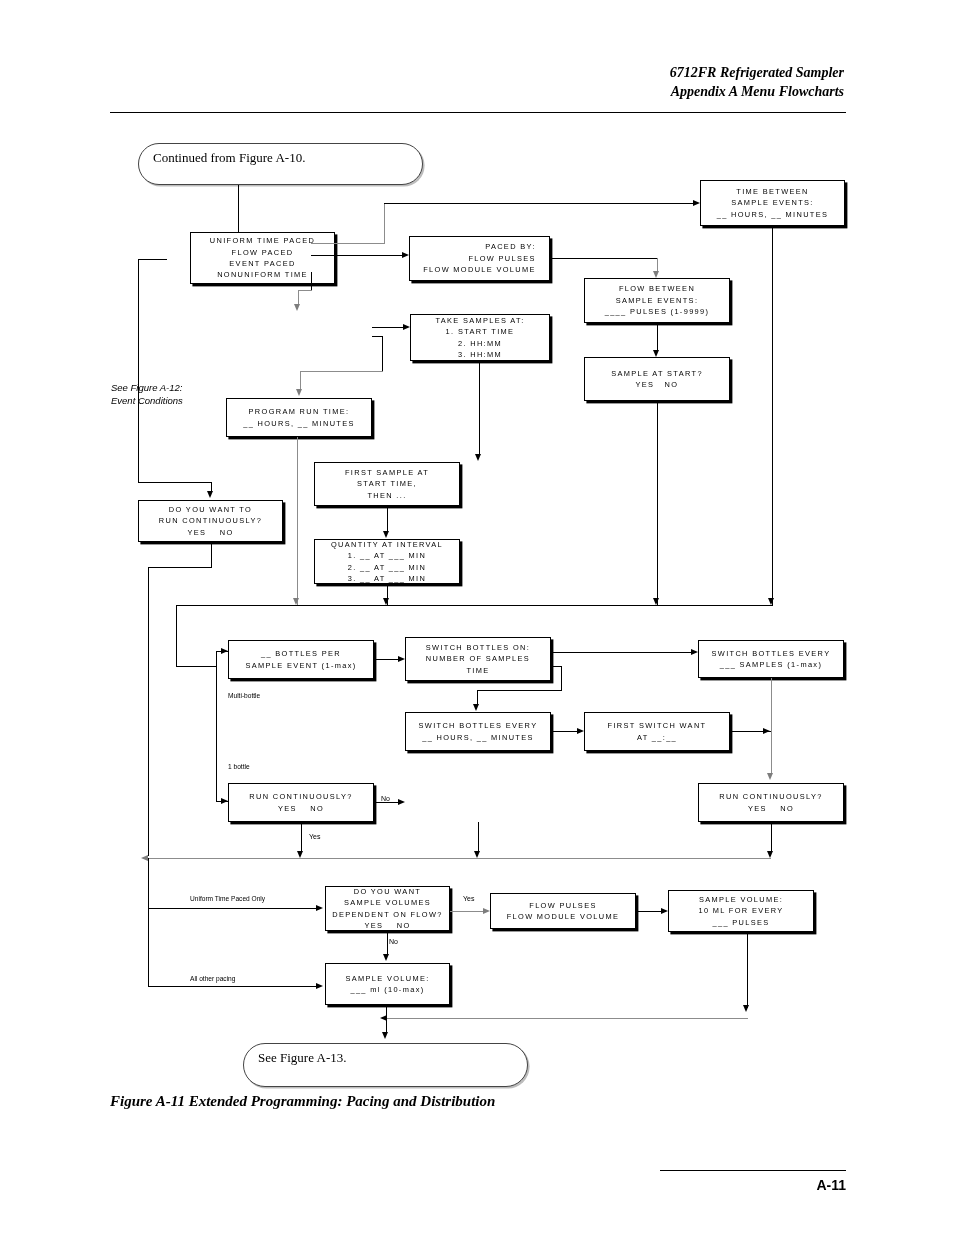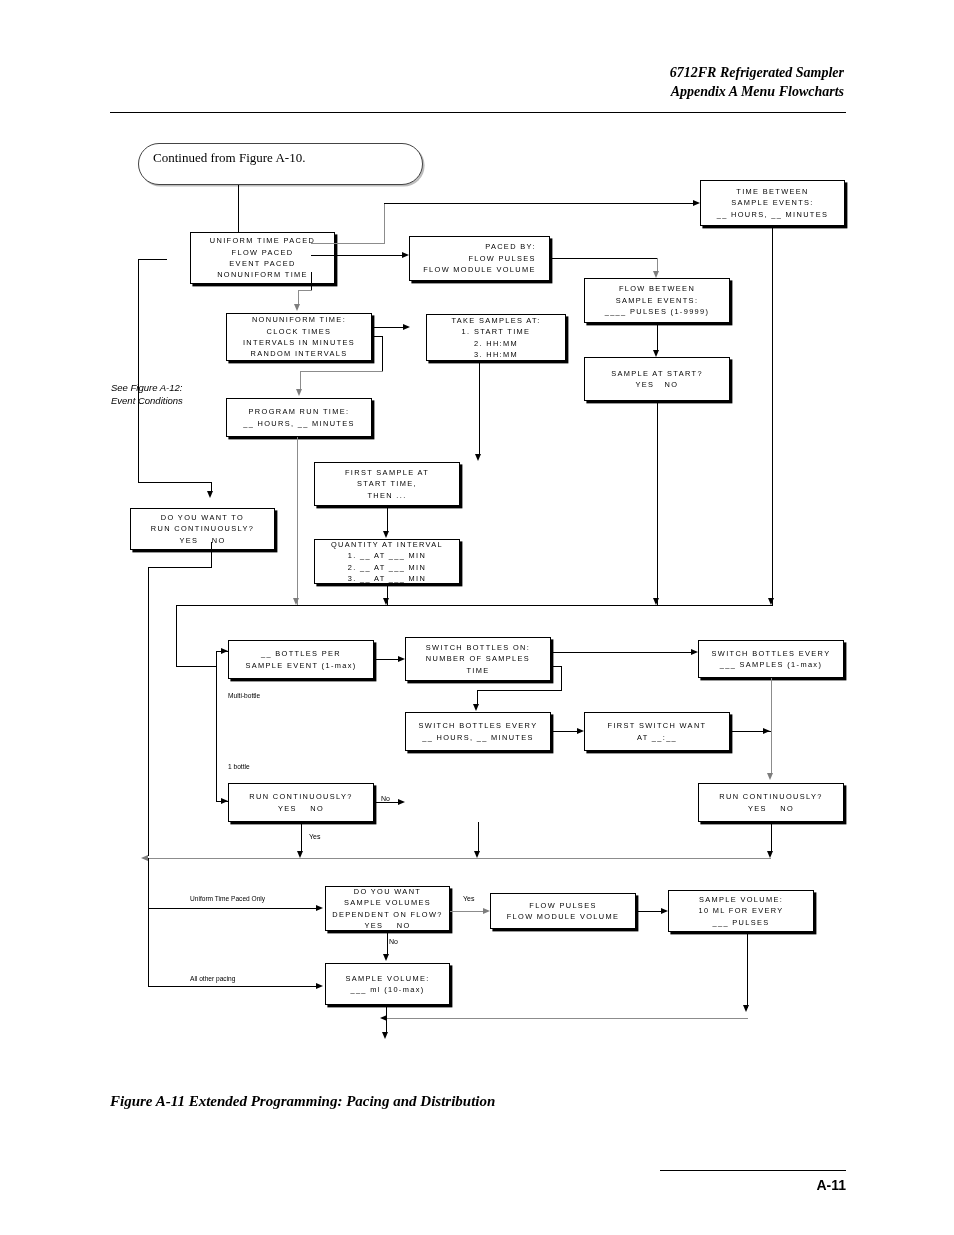--- a/index.html
+++ b/index.html
@@ -113,20 +113,23 @@
   </div>
   <div class="hdr-rule"></div>
   <div class="ftr-rule"></div>
   <div class="ftr-num">A-11</div>
   <div class="figcap">Figure A-11 Extended Programming: Pacing and Distribution</div>
 
   <div class="term" style="left:138px;top:143px;width:285px;height:42px;">
     <span class="txt">Continued from Figure A-10.</span>
   </div>
 
+  <div class="term" style="left:243px;top:1043px;width:285px;height:44px;">
+    <span class="txt">See Figure A-13.</span>
+  </div>
 
   <div class="note" style="left:111px;top:381px;"><span>See Figure A-12:
 Event Conditions</span></div>
   <div class="lbl-sm" style="left:228px;top:692px;">Multi-bottle</div>
   <div class="lbl-sm" style="left:228px;top:763px;">1 bottle</div>
   <div class="lbl-sm" style="left:190px;top:895px;">Uniform Time Paced Only</div>
   <div class="lbl-sm" style="left:190px;top:975px;">All other pacing</div>
 
   <div class="node" style="left:166px;top:232px;width:145px;height:52px;margin-left:24px;">
     <span class="txt">UNIFORM TIME PACED
@@ -151,28 +154,22 @@
     <span class="txt">FLOW BETWEEN
 SAMPLE EVENTS:
 ____ PULSES (1-9999)</span>
   </div>
 
   <div class="node" style="left:584px;top:357px;width:146px;height:44px;">
     <span class="txt">SAMPLE AT START?
 YES   NO</span>
   </div>
 
-  <div class="node" style="left:226px;top:313px;width:146px;height:48px;">
-    <span class="txt">NONUNIFORM TIME:
-CLOCK TIMES
-INTERVALS IN MINUTES
-RANDOM INTERVALS</span>
-  </div>
-
-  <div class="node" style="left:410px;top:314px;width:140px;height:47px;margin-left:16px;">
+
+  <div class="node" style="left:410px;top:314px;width:140px;height:47px;">
     <span class="txt">TAKE SAMPLES AT:
 1. START TIME
 2. HH:MM
 3. HH:MM</span>
   </div>
 
   <div class="node" style="left:226px;top:398px;width:146px;height:39px;">
     <span class="txt">PROGRAM RUN TIME:
 __ HOURS, __ MINUTES</span>
   </div>
@@ -183,21 +180,21 @@
 THEN ...</span>
   </div>
 
   <div class="node" style="left:314px;top:539px;width:146px;height:45px;">
     <span class="txt">QUANTITY AT INTERVAL
 1. __ AT ___ MIN
 2. __ AT ___ MIN
 3. __ AT ___ MIN</span>
   </div>
 
-  <div class="node" style="left:130px;top:500px;width:145px;height:42px;margin-top:8px;">
+  <div class="node" style="left:138px;top:500px;width:145px;height:42px;">
     <span class="txt">DO YOU WANT TO
 RUN CONTINUOUSLY?
 YES    NO</span>
   </div>
 
   <div class="node" style="left:228px;top:640px;width:146px;height:39px;">
     <span class="txt">__ BOTTLES PER
 SAMPLE EVENT (1-max)</span>
   </div>
 

